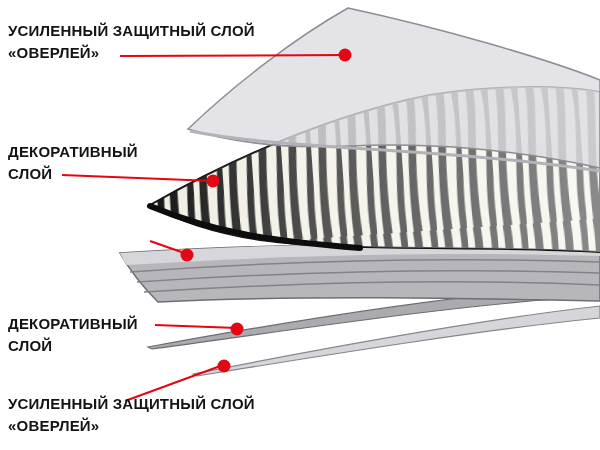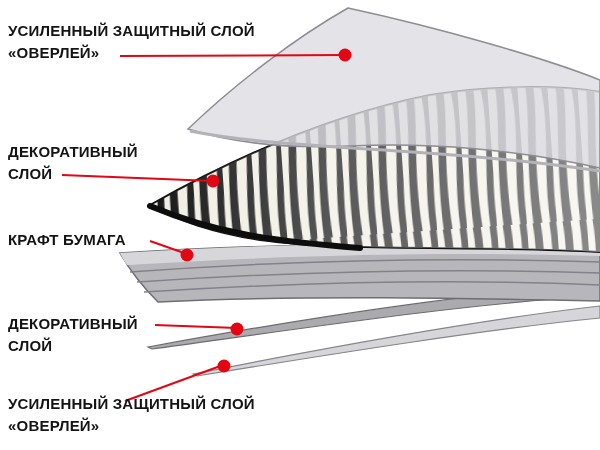--- a/index.html
+++ b/index.html
@@ -78,23 +78,20 @@
   <div class="label" style="left:8px; top:20px;">
     <div>УСИЛЕННЫЙ ЗАЩИТНЫЙ СЛОЙ</div>
     <div>«ОВЕРЛЕЙ»</div>
   </div>
 
   <div class="label" style="left:8px; top:141px;">
     <div>ДЕКОРАТИВНЫЙ</div>
     <div>СЛОЙ</div>
   </div>
 
-  <div class="label" style="left:8px; top:229px;">
-    <div>КРАФТ БУМАГА</div>
-  </div>
 
   <div class="label" style="left:8px; top:313px;">
     <div>ДЕКОРАТИВНЫЙ</div>
     <div>СЛОЙ</div>
   </div>
 
   <div class="label" style="left:8px; top:393px;">
     <div>УСИЛЕННЫЙ ЗАЩИТНЫЙ СЛОЙ</div>
     <div>«ОВЕРЛЕЙ»</div>
   </div>

